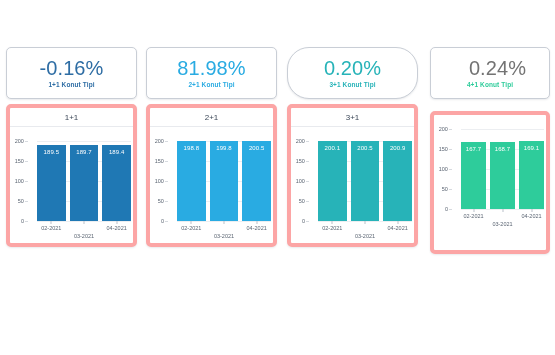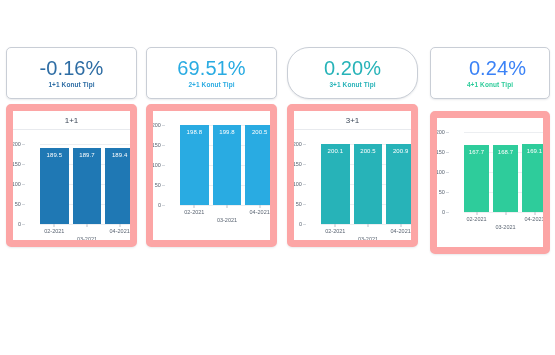--- a/index.html
+++ b/index.html
@@ -23,21 +23,21 @@
     align-items:center; justify-content:center;
   }
   .kpi-value { font-size:20px; font-weight:400; letter-spacing:.1px; line-height:22px; }
   .kpi-sub   { font-size:6.5px; font-weight:700; line-height:9px; margin-top:1px; letter-spacing:.1px; }
 
   
   .chart-row { position:absolute; left:0; top:0; width:555px; height:355px; }
   .chart-card {
     position:absolute;
     background:#ffffff;
-    border:7px solid #fca5a5;
+    border:4px solid #fca5a5;
     border-radius:5px;
     box-shadow:0 1px 2px rgba(40,50,70,.10);
     overflow:hidden;
   }
   .chart-header {
     height:19px; width:100%;
     display:flex; align-items:center; justify-content:center;
     border-bottom:1px solid #e8eaee;
     font-size:8px; color:#3c4858; font-weight:400;
   }
@@ -67,31 +67,31 @@
 <div id="dashboard">
 
   <div class="kpi-row">
 
     <div class="kpi-card" style="left:6px; width:131px;">
       <div class="kpi-value" style="color: rgb(46, 109, 164);">-0.16%</div>
       <div class="kpi-sub" style="color: rgb(46, 109, 164);">1+1 Konut Tipi</div>
     </div>
 
     <div class="kpi-card" style="left:146px; width:131px;">
-      <div class="kpi-value" style="color: rgb(41, 171, 226);">69.51%</div>
+      <div class="kpi-value" style="color: rgb(41, 171, 226);">81.98%</div>
       <div class="kpi-sub" style="color: rgb(41, 171, 226);">2+1 Konut Tipi</div>
     </div>
 
     <div class="kpi-card" style="left:287px; width:131px;border-radius:22px;">
       <div class="kpi-value" style="color: rgb(39, 179, 184);">0.20%</div>
       <div class="kpi-sub" style="color: rgb(39, 179, 184);">3+1 Konut Tipi</div>
     </div>
 
     <div class="kpi-card" style="left:430px; width:120px;">
-      <div class="kpi-value" style="color: #3b82f6; margin-left: 15px;">0.24%</div>
+      <div class="kpi-value" style="color: #737373; margin-left: 15px;">0.24%</div>
       <div class="kpi-sub" style="color: rgb(46, 204, 155);">4+1 Konut Tipi</div>
     </div>
 
   </div>
 
   <div class="chart-row">
 
     <div class="chart-card" style="left:6px; top:104px; width:131px; height:143px;">
       <div class="chart-header">1+1</div>
       <div class="chart-body" style="height:124px;">
@@ -117,20 +117,21 @@
           <div class="xlab" style="left: 74px; top: 106px;">03-2021</div>
           <div class="bar" style="position: absolute; left: 92.3333px; top: 18.24px; width: 28.6667px; height: 75.76px; background: rgb(31, 120, 180);">
             <div class="bar-label">189.4</div>
           </div>
           <div class="xtick" style="left: 106.667px; top: 94px;"></div>
           <div class="xlab" style="left: 106.667px; top: 98px;">04-2021</div>
         </div>
     </div>
 
     <div class="chart-card" style="left:146px; top:104px; width:131px; height:143px;">
+      <div class="chart-header">2+1</div>
       <div class="chart-body" style="height:124px;">
           <div class="gridline" style="top: 94px; left: 27px; width: 94px;"></div>
           <div class="ytick" style="top: 94px; right: 105px;">0<i>–</i></div>
           <div class="gridline" style="top: 74px; left: 27px; width: 94px;"></div>
           <div class="ytick" style="top: 74px; right: 105px;">50<i>–</i></div>
           <div class="gridline" style="top: 54px; left: 27px; width: 94px;"></div>
           <div class="ytick" style="top: 54px; right: 105px;">100<i>–</i></div>
           <div class="gridline" style="top: 34px; left: 27px; width: 94px;"></div>
           <div class="ytick" style="top: 34px; right: 105px;">150<i>–</i></div>
           <div class="gridline" style="top: 14px; left: 27px; width: 94px;"></div>

